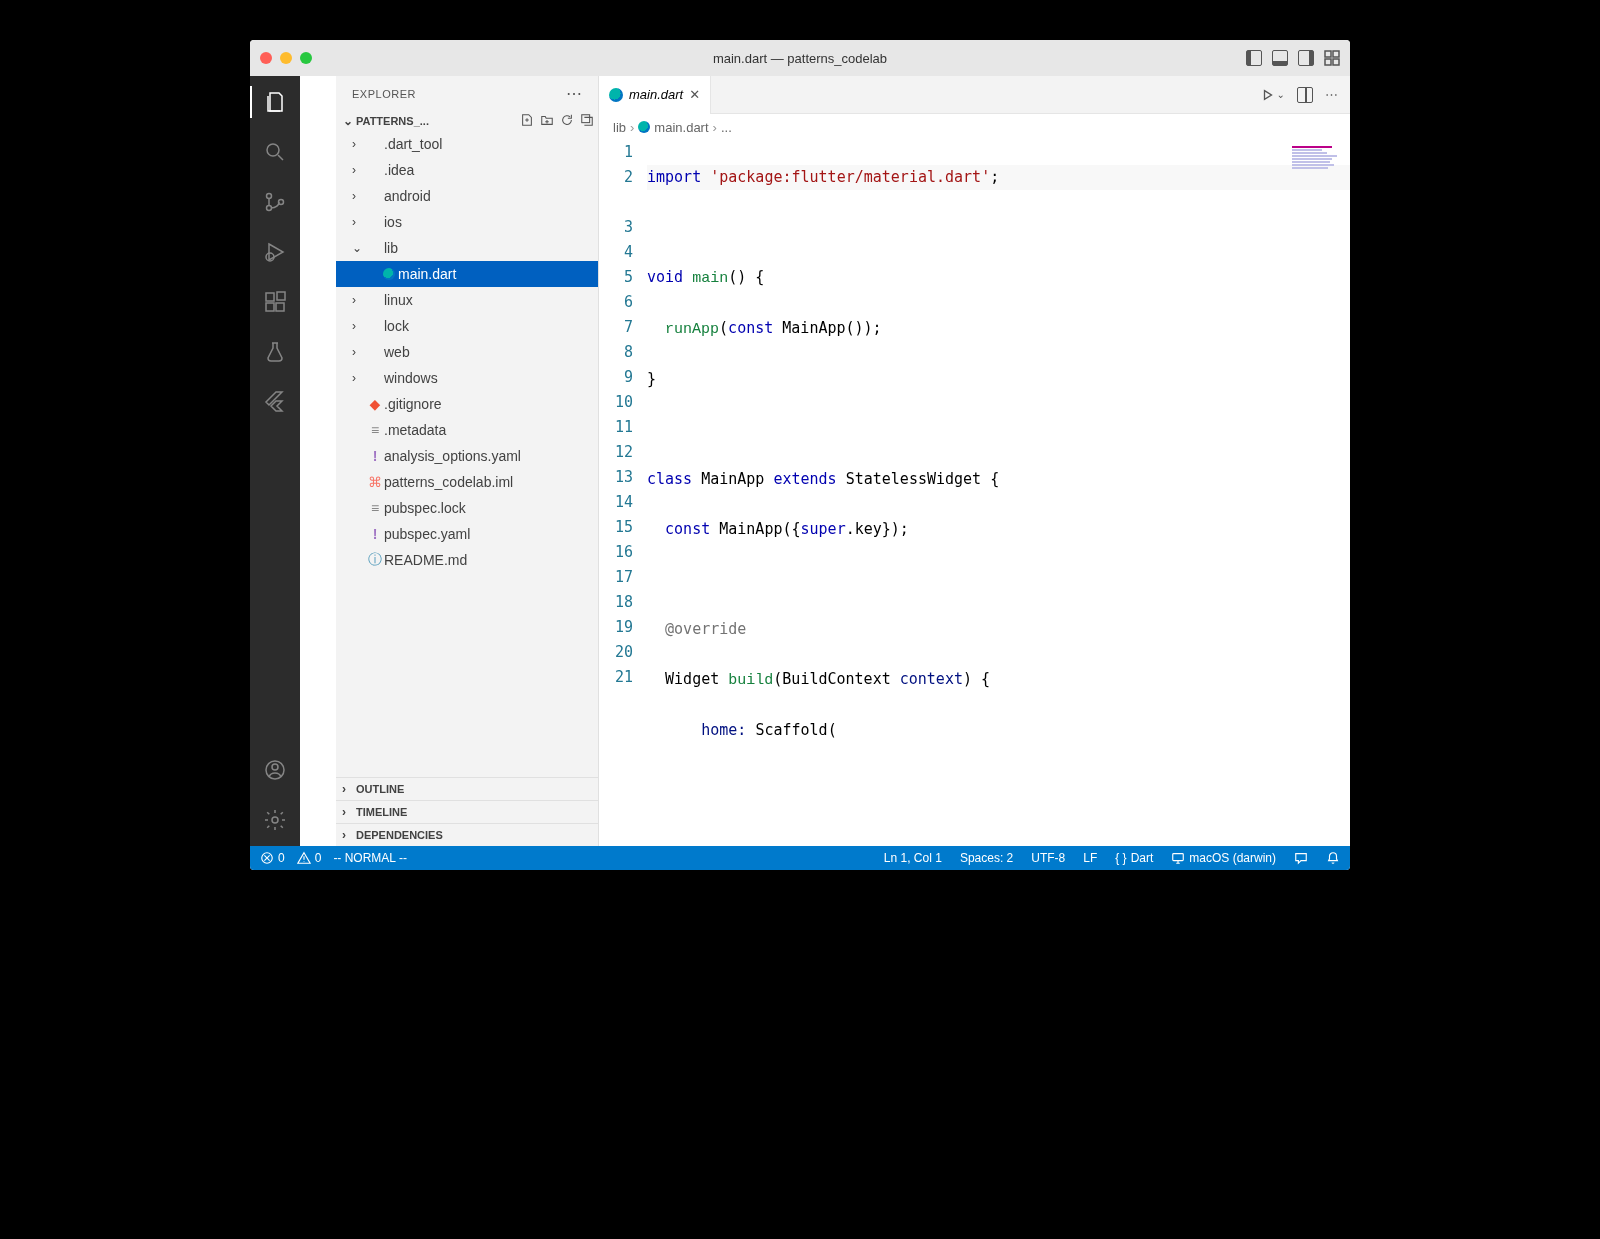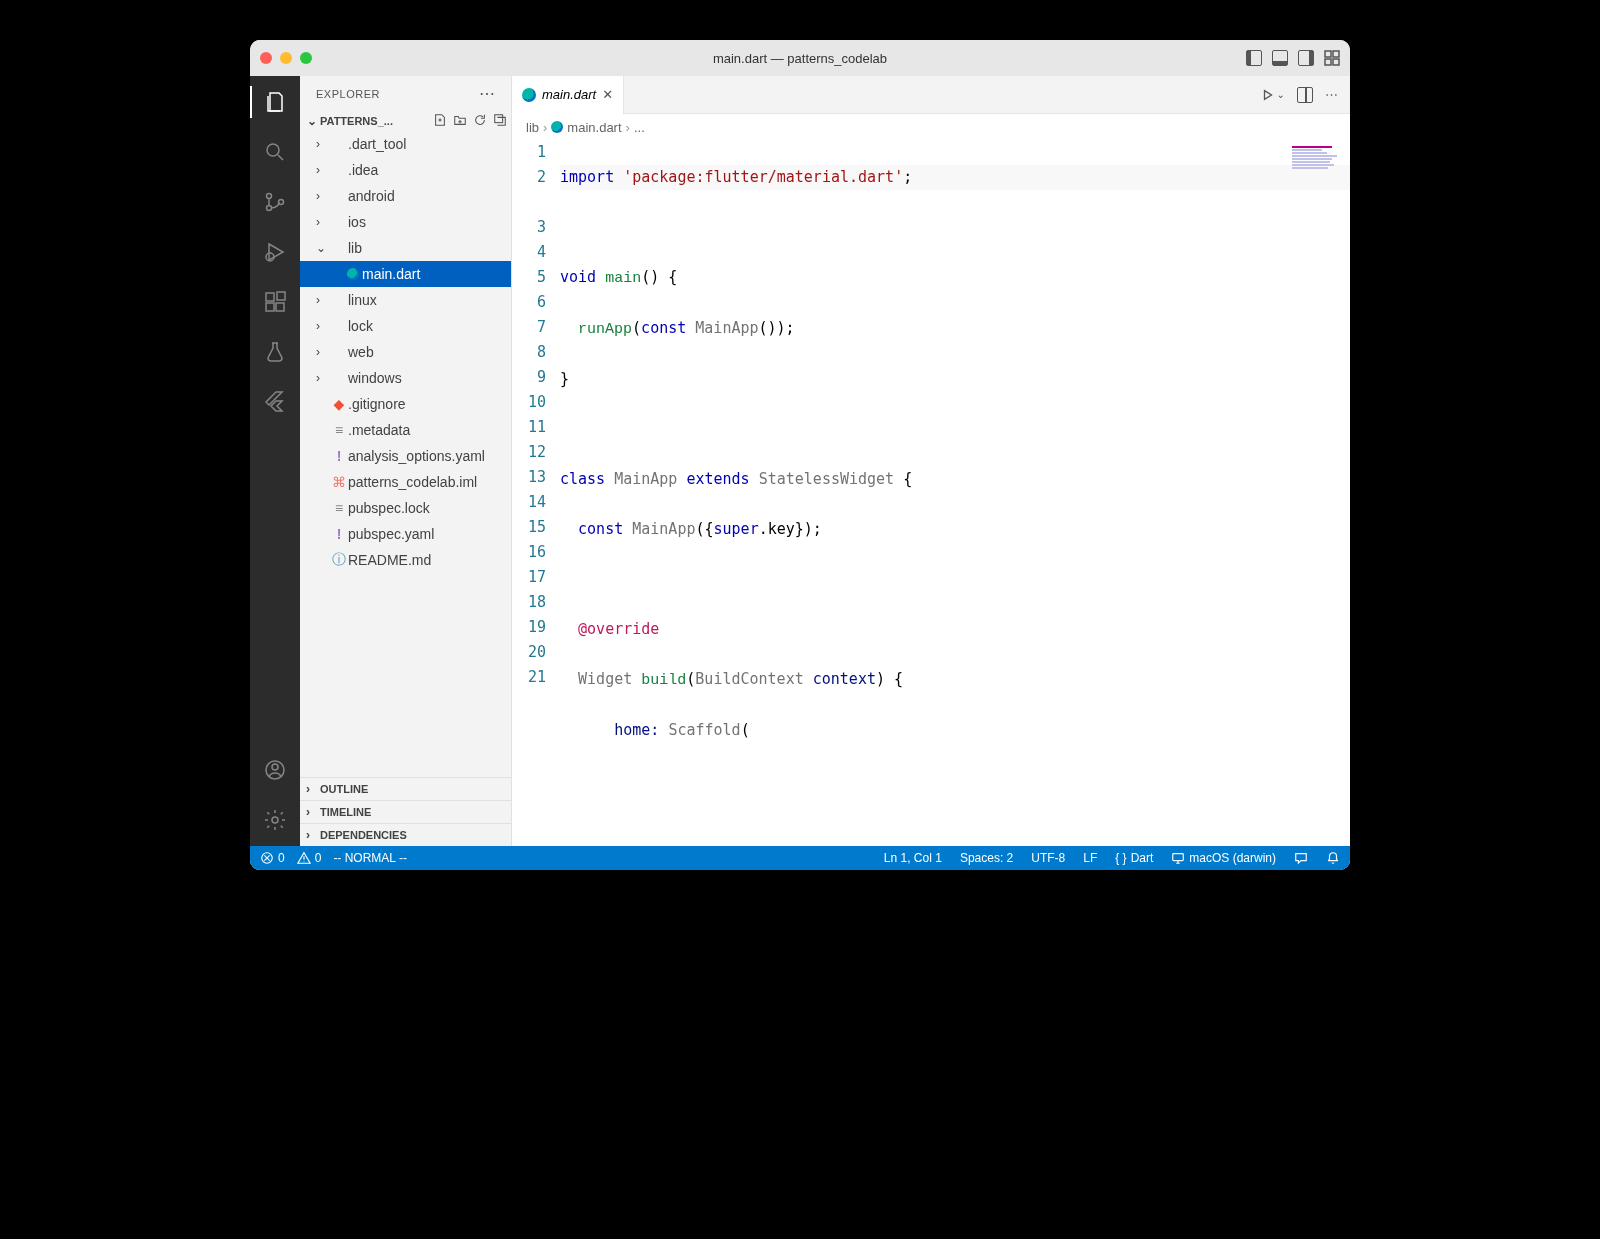--- a/index.html
+++ b/index.html
@@ -1,37 +1,37 @@
 <!DOCTYPE html>
 <html><head>
 <meta charset="utf-8">
 <style>
 * { margin: 0; padding: 0; box-sizing: border-box; }
 body { background: #000; font-family: -apple-system, BlinkMacSystemFont, "Segoe UI", sans-serif; font-size: 13px; display: flex; align-items: flex-start; justify-content: center; padding-top: 40px; }
-.window { width: 1100px; height: 830px; background: #fff; border-radius: 10px; overflow: hidden; display: flex; flex-direction: column; box-shadow: 0 10px 40px rgba(0,0,0,0.5); }
+.window { width: 1100px; height: 830px; background: #fff; border-radius: 4px; overflow: hidden; display: flex; flex-direction: column; box-shadow: 0 10px 40px rgba(0,0,0,0.5); }
 .titlebar { height: 36px; background: #e7e7e7; display: flex; align-items: center; padding: 0 10px; position: relative; }
 .traffic { display: flex; gap: 8px; }
 .dot { width: 12px; height: 12px; border-radius: 50%; }
 .dot.red { background: #ff5f57; }
 .dot.yellow { background: #febc2e; }
 .dot.green { background: #28c840; }
 .title { position: absolute; left: 0; right: 0; text-align: center; font-size: 13px; color: #333; pointer-events: none; }
 .titlebar-right { margin-left: auto; display: flex; gap: 10px; color: #555; }
 .layout-icon { width: 16px; height: 16px; border: 1.5px solid #555; border-radius: 2px; position: relative; }
 .layout-left::before { content: ""; position: absolute; left: 0; top: 0; width: 4px; height: 100%; background: #555; }
 .layout-bottom::before { content: ""; position: absolute; left: 0; bottom: 0; width: 100%; height: 4px; background: #555; }
 .layout-right::before { content: ""; position: absolute; right: 0; top: 0; width: 4px; height: 100%; background: #555; }
 .main { flex: 1; display: flex; min-height: 0; }
 .activity-bar { width: 50px; background: #2c2c2c; display: flex; flex-direction: column; align-items: center; padding-top: 10px; gap: 18px; }
 .activity-bar .bottom { margin-top: auto; padding-bottom: 10px; display: flex; flex-direction: column; gap: 18px; align-items: center; }
 .ab-item { width: 32px; height: 32px; display: flex; align-items: center; justify-content: center; color: #858585; cursor: pointer; position: relative; }
 .ab-item.active { color: #fff; }
 .ab-item.active::before { content: ""; position: absolute; left: -9px; top: 0; bottom: 0; width: 2px; background: #fff; }
 .ab-item svg { width: 24px; height: 24px; }
-.sidebar { width: 212px; background: #f3f3f3; display: flex; flex-direction: column; border-right: 1px solid #e0e0e0; }
+.sidebar { width: 263px; background: #f3f3f3; display: flex; flex-direction: column; border-right: 1px solid #e0e0e0; margin-left: 36px; }
 .sidebar-header { display: flex; align-items: center; padding: 8px 16px; font-size: 11px; color: #555; }
 .sidebar-header .title-txt { flex: 1; letter-spacing: 0.5px; }
 .sidebar-header .dots { font-size: 16px; color: #555; cursor: pointer; }
 .project-header { display: flex; align-items: center; padding: 2px 4px 2px 4px; font-size: 11px; font-weight: 700; color: #424242; }
 .project-header .chev { width: 16px; display: inline-flex; justify-content: center; font-size: 12px; }
 .project-header .name { flex: 1; white-space: nowrap; overflow: hidden; text-overflow: ellipsis; }
 .project-header .actions { display: flex; gap: 6px; color: #555; }
 .project-header .actions svg { width: 14px; height: 14px; }
 .tree { flex: 1; font-size: 14px; color: #424242; overflow: auto; }
 .tree-item { display: flex; align-items: center; height: 26px; padding-left: 16px; cursor: pointer; }
@@ -58,22 +58,22 @@
 .code-wrap { flex: 1; display: flex; font-family: "SF Mono", Menlo, Consolas, monospace; font-size: 15px; line-height: 25px; position: relative; overflow: hidden; }
 .gutter { width: 48px; text-align: right; padding-right: 14px; color: #237893; user-select: none; }
 .code { flex: 1; white-space: pre; color: #000; position: relative; }
 .minimap { position: absolute; right: 8px; top: 6px; width: 50px; height: 40px; display: flex; flex-direction: column; gap: 1px; }
 .minimap .mline { height: 2px; background: #c0c0e8; }
 .line.hl { background: #f8f8f8; }
 .codelens { color: #999; }
 .k { color: #0000b0; }
 .s { color: #a31515; }
 .fn { color: #15803d; font-family: Liberation Mono, monospace; }
-.ty { color: #737373; }
-.an { color: #be185d; }
+.ty { color: #000000; }
+.an { color: #737373; }
 .id { color: #001080; }
 .statusbar { height: 24px; background: #007acc; color: #fff; display: flex; align-items: center; font-size: 12px; padding: 0 8px; gap: 12px; }
 .statusbar .left { display: flex; align-items: center; gap: 8px; }
 .statusbar .right { margin-left: auto; display: flex; align-items: center; gap: 14px; }
 .status-item { display: flex; align-items: center; gap: 4px; cursor: pointer; padding: 0 2px; }
 .status-item svg { width: 14px; height: 14px; }
 </style>
 </head>
 <body>
 

